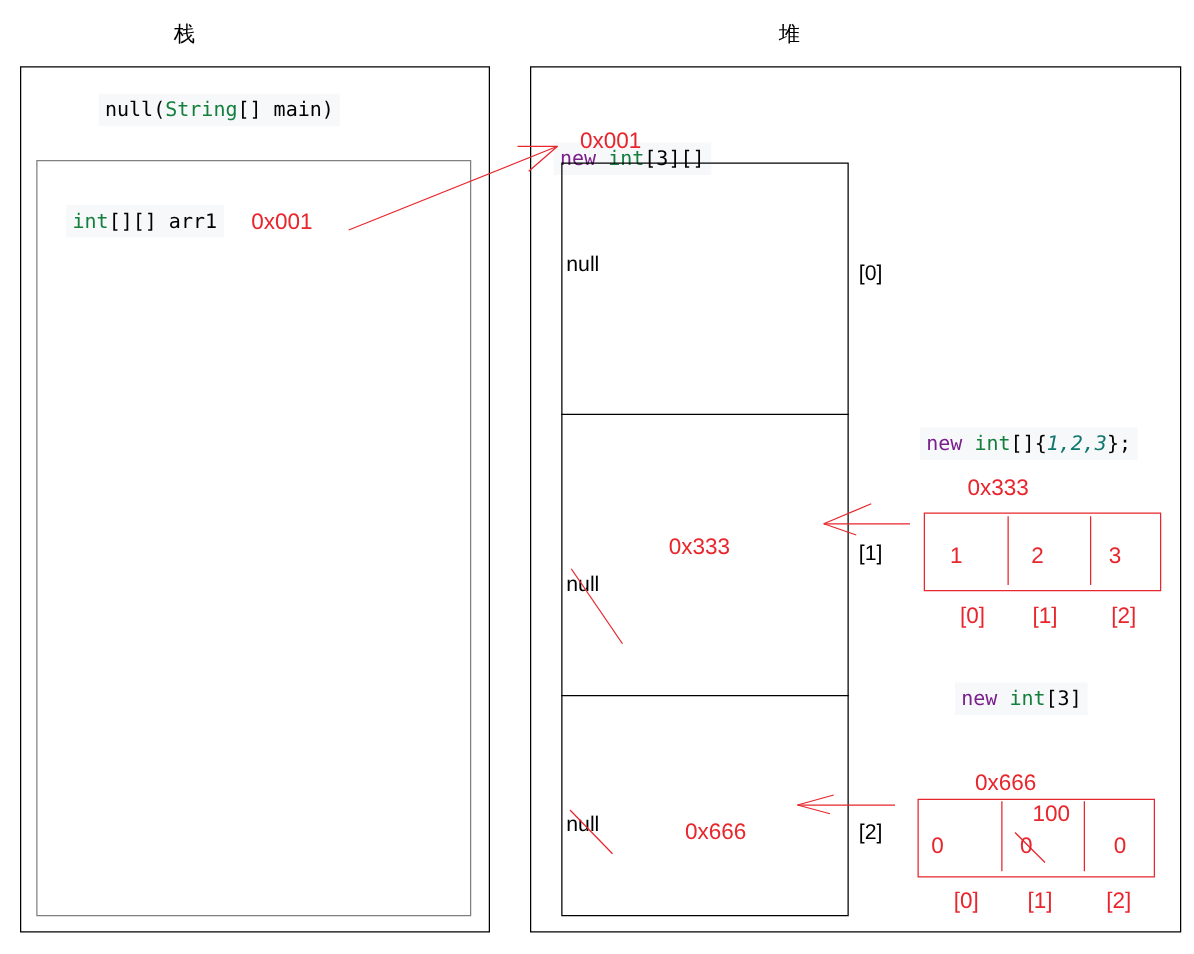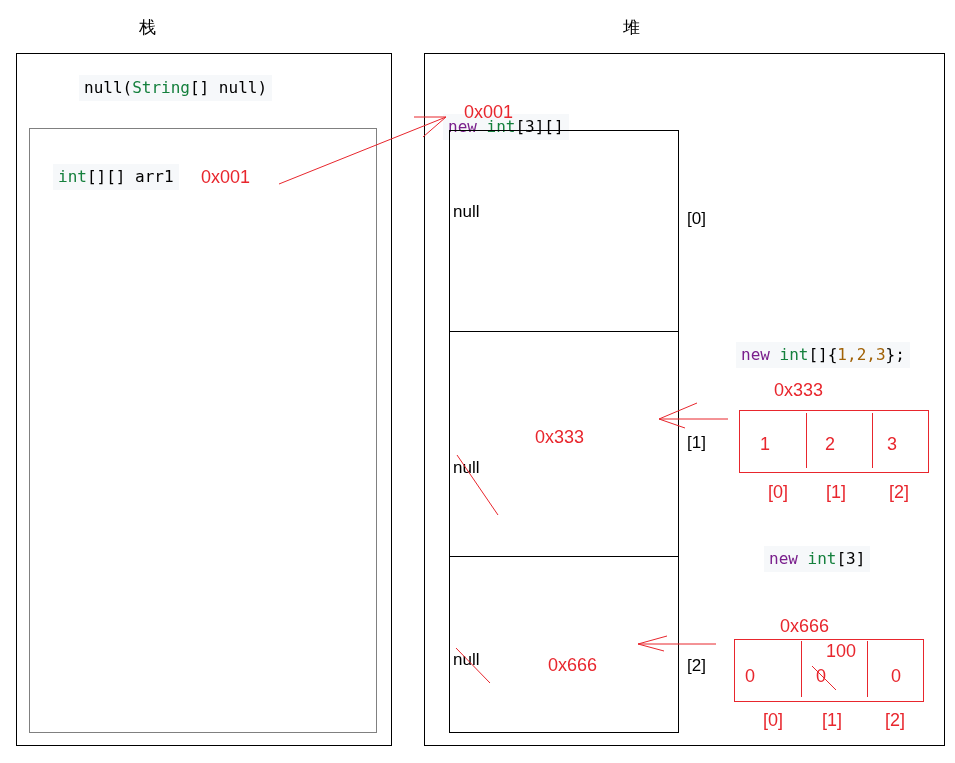--- a/index.html
+++ b/index.html
@@ -5,33 +5,33 @@
   html, body { margin: 0; padding: 0; background: #ffffff; }
   body { width: 955px; height: 763px; position: relative; overflow: hidden;
          font-family: "DejaVu Sans", sans-serif; }
   .abs { position: absolute; }
   .box { position: absolute; box-sizing: border-box; }
   .title { font-family: "DejaVu Sans", sans-serif; font-size: 17px; color: #000; }
   .code { position: absolute; background: #f6f8fa; font-family: "DejaVu Sans Mono", monospace;
           font-size: 16px; padding: 2px 5px; line-height: 22px; white-space: pre; color: #000; }
   .kw { color: #7a1f8c; }
   .ty { color: #15803d; }
-  .num { color: #a16207; }
+  .num { color: #0f766e; font-style: italic; }
   .red { color: #e8262d; font-family: "Liberation Sans", sans-serif; font-size: 18px; }
   .blk { color: #000; font-family: "Liberation Sans", sans-serif; font-size: 17px; }
   svg.overlay { position: absolute; left: 0; top: 0; pointer-events: none; }
 </style>
 </head>
 <body>
 
 <div class="abs title" style="left:139px; top:16px;">栈</div>
 <div class="abs title" style="left:623px; top:16px;">堆</div>
 
 <div class="box" style="left:16px; top:53px; width:376px; height:693px; border:1.5px solid #000;"></div>
-<div class="code" style="left:79px; top:75px;"><span>null</span><span>(</span><span class="ty">String</span><span>[] null</span><span>)</span></div>
+<div class="code" style="left:79px; top:75px;"><span>null</span><span>(</span><span class="ty">String</span><span>[] main</span><span>)</span></div>
 <div class="box" style="left:29px; top:128px; width:348px; height:605px; border:1.5px solid #808080;"></div>
 <div class="code" style="left:53px; top:164px;"><span class="ty">int</span><span>[][] arr1</span></div>
 <div class="abs red" style="left:201px; top:167px;">0x001</div>
 
 <div class="box" style="left:424px; top:53px; width:521px; height:693px; border:1.5px solid #000;"></div>
 <div class="code" style="left:443px; top:74px;margin-top:40px;"><span class="kw">new</span> <span class="ty">int</span><span>[3][]</span></div>
 <div class="abs red" style="left:464px; top:102px;">0x001</div>
 
 <div class="box" style="left:449px; top:130px; width:230px; height:603px; border:1.5px solid #000;"></div>
 <div class="box" style="left:449px; top:331px; width:230px; height:0; border-top:1.5px solid #000;"></div>

